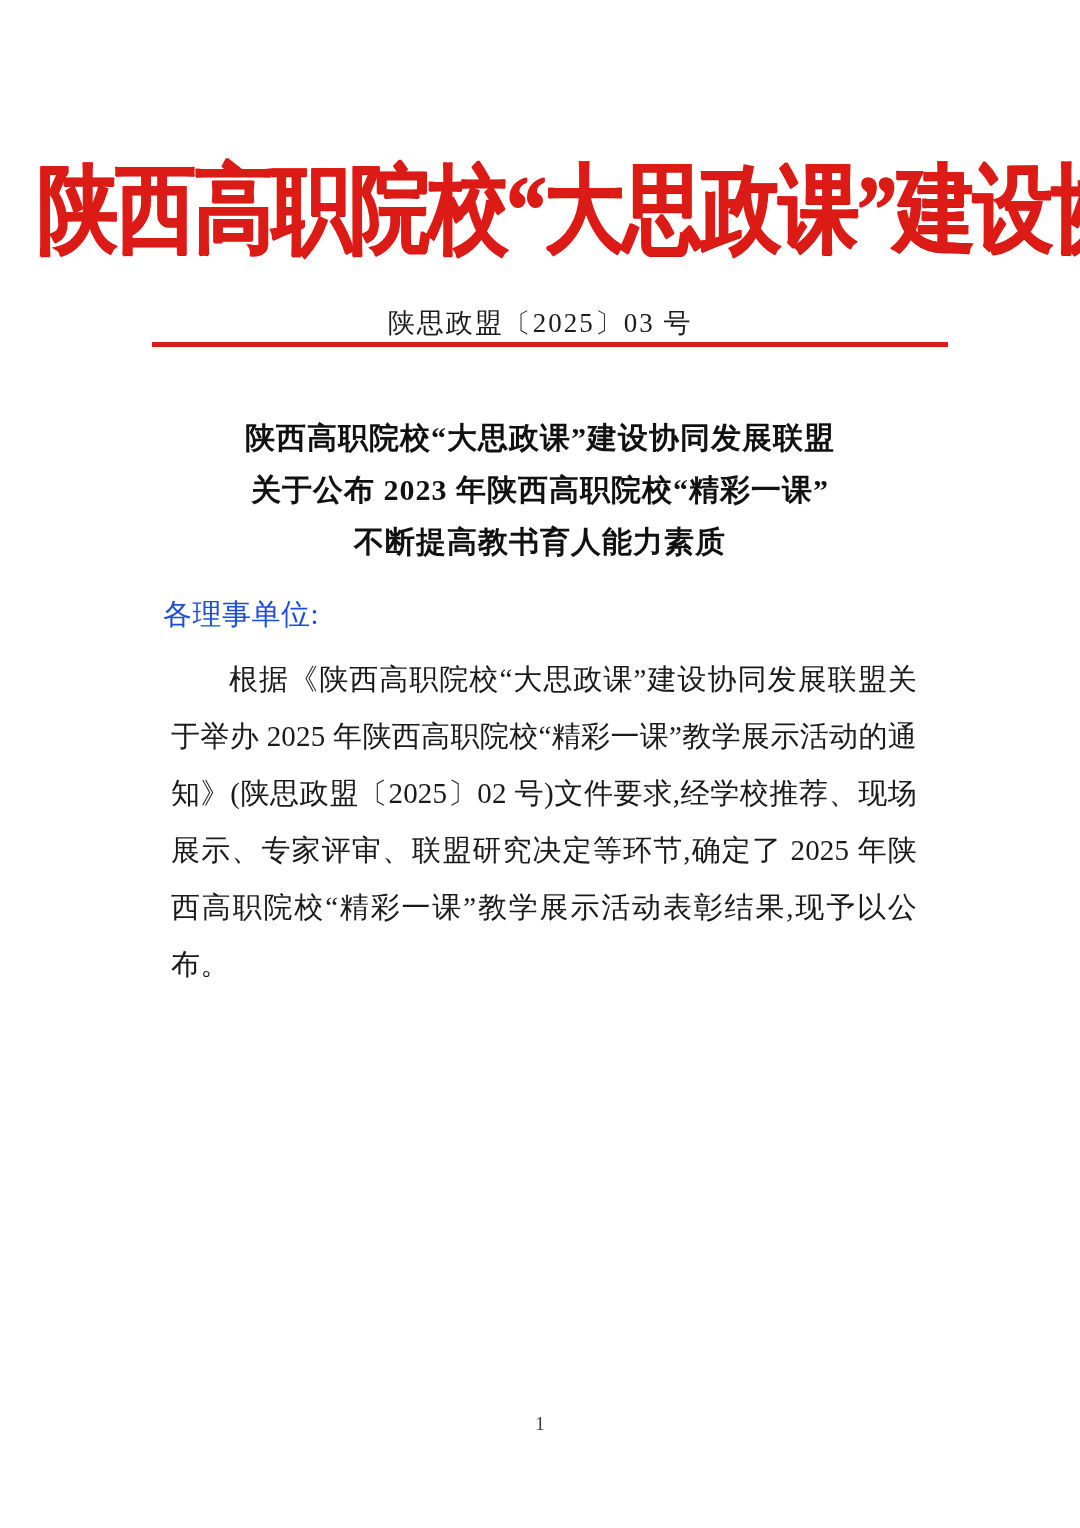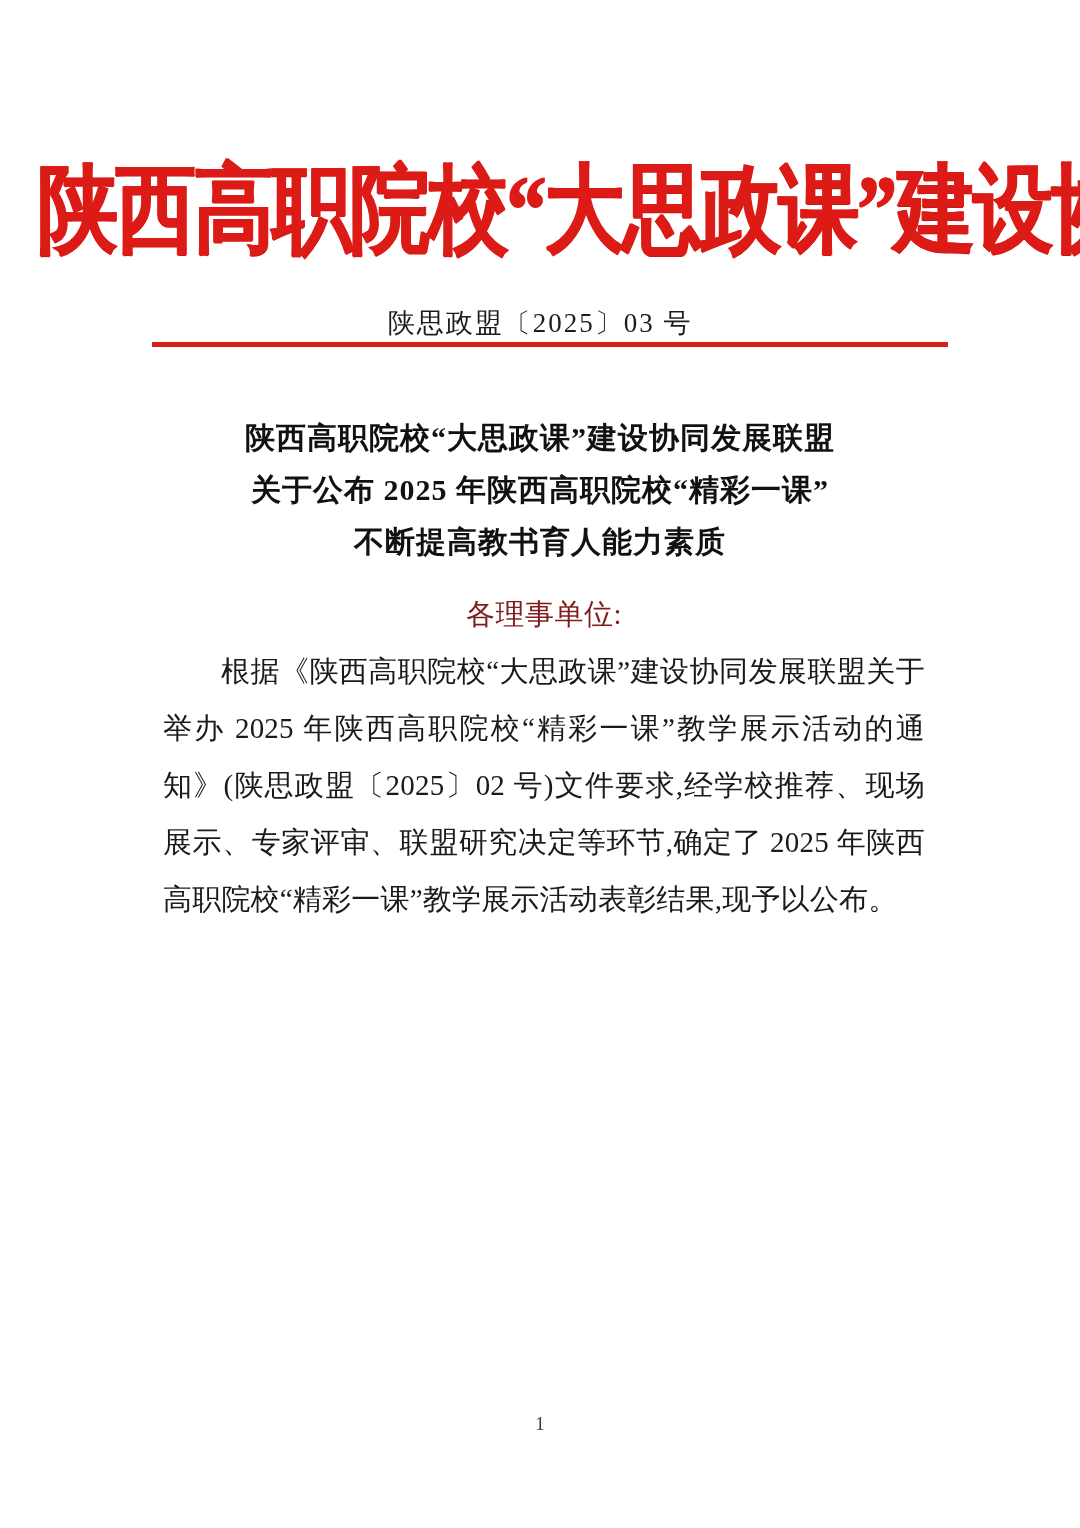--- a/index.html
+++ b/index.html
@@ -92,33 +92,32 @@
     position: absolute;
     left: 163px;
     width: 762px;
     top: 586px;
   }
   .salutation {
     font-family: "Liberation Serif", "DejaVu Serif", serif;
     font-size: 29px;
     line-height: 57px;
     letter-spacing: 0.5px;
-    color: #7f1d1d;
-    text-align: center;
+    color: #1d4ed8;
   }
   .para {
     font-family: "Liberation Serif", "DejaVu Serif", serif;
     font-size: 29px;
     line-height: 57px;
     letter-spacing: 0.2px;
     color: #1a1a1a;
     text-align: justify;
     text-justify: inter-ideograph;
     text-indent: 58px;
-    margin: 0;
+    margin: 8px;
   }
 
   
   .page-number {
     position: absolute;
     left: 0;
     right: 0;
     top: 1412px;
     text-align: center;
     font-size: 19px;
@@ -133,21 +132,21 @@
 <div class="page">
 
   <div class="header-title">陕西高职院校“大思政课”建设协同发展联盟</div>
 
   <div class="doc-number">陕思政盟〔2025〕03 号</div>
 
   <div class="red-rule"></div>
 
   <div class="title-block">
     <div class="title-line">陕西高职院校“大思政课”建设协同发展联盟</div>
-    <div class="title-line">关于公布 2025 年陕西高职院校“精彩一课”</div>
+    <div class="title-line">关于公布 2023 年陕西高职院校“精彩一课”</div>
     <div class="title-line">不断提高教书育人能力素质</div>
   </div>
 
   <div class="body-block">
     <div class="salutation">各理事单位:</div>
     <p class="para">根据《陕西高职院校“大思政课”建设协同发展联盟关于举办 2025 年陕西高职院校“精彩一课”教学展示活动的通知》(陕思政盟〔2025〕02 号)文件要求,经学校推荐、现场展示、专家评审、联盟研究决定等环节,确定了 2025 年陕西高职院校“精彩一课”教学展示活动表彰结果,现予以公布。</p>
   </div>
 
   <div class="page-number">1</div>
 

